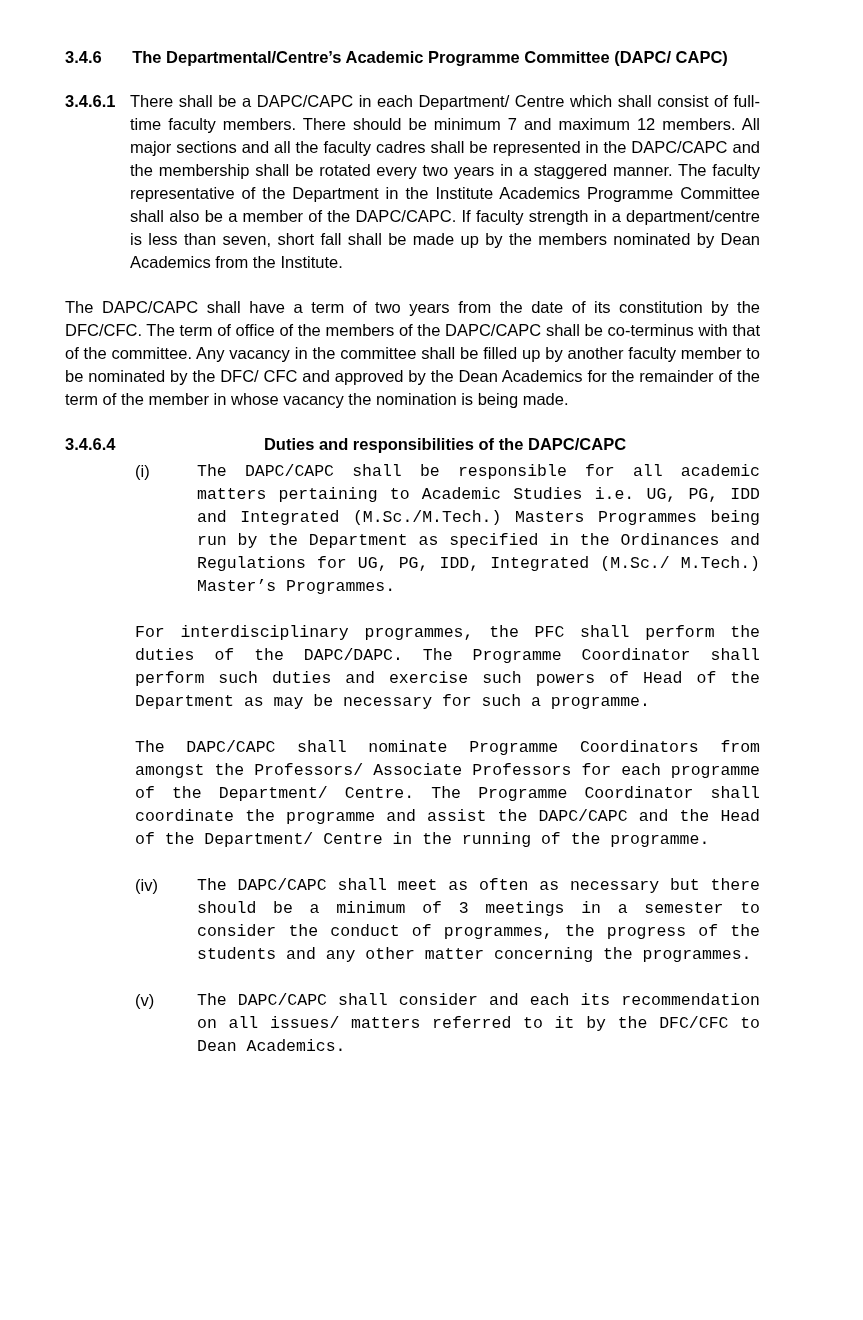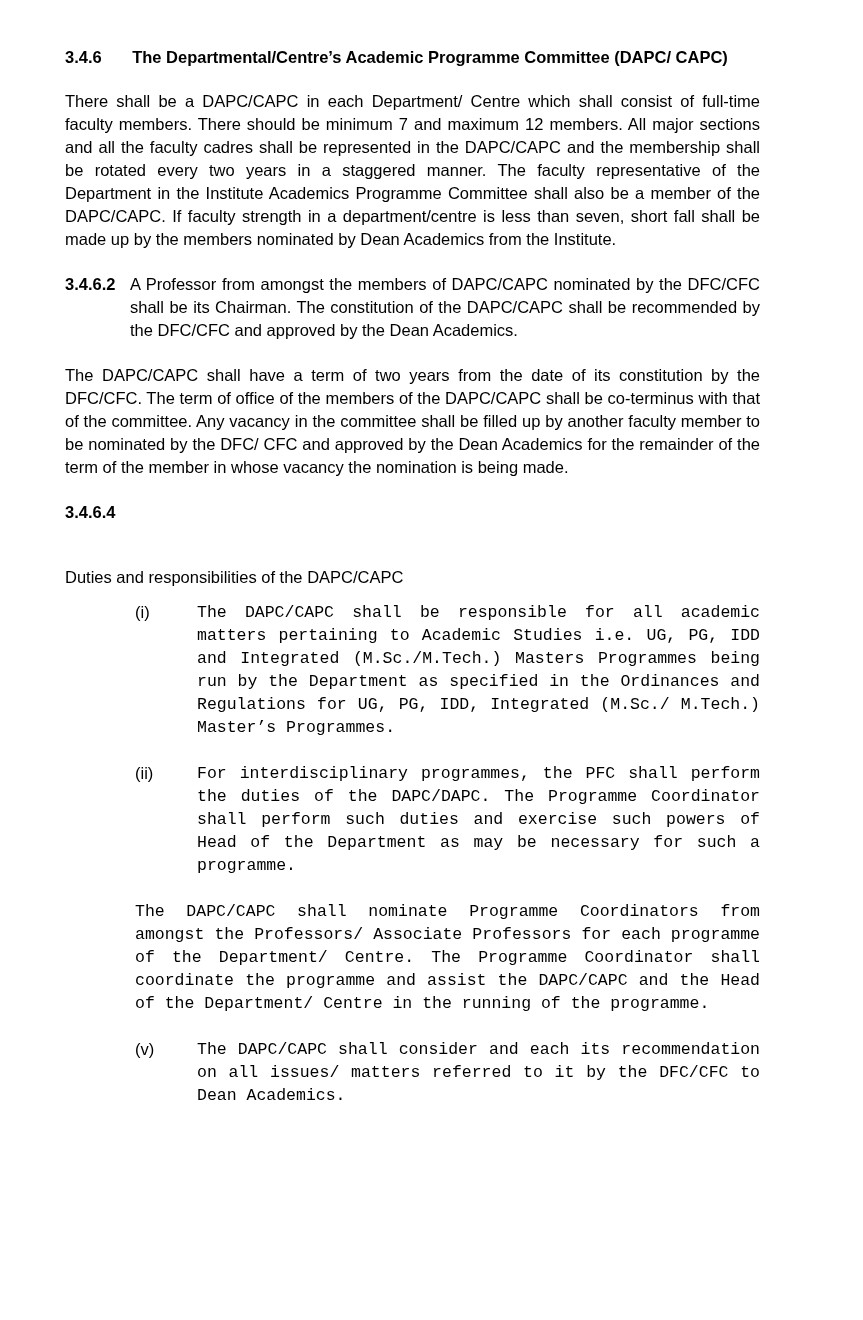--- a/index.html
+++ b/index.html
@@ -34,26 +34,25 @@
   }
   .sec.heading {
     margin-bottom: 21px;
   }
   .sec.heading .body {
     font-weight: bold;
     text-align: center;
     max-width: 600px;
   }
   .sec.subheading {
-    margin-bottom: 12px;
-    flex-direction: column;
+    margin-bottom: 4px;
   }
   .sec.subheading .body {
-    font-weight: normal;
-    text-align: left;
+    font-weight: bold;
+    text-align: center;
   }
   .item {
     display: flex;
     margin: 0 0 23px 70px;
   }
   .item .lbl {
     flex: 0 0 62px;
   }
   .item .body {
     flex: 1;
@@ -65,51 +64,51 @@
 <body>
 
 <div class="page">
 
   <div class="sec heading">
     <div class="num">3.4.6</div>
     <div class="body">The Departmental/Centre’s Academic Programme Committee (DAPC/ CAPC)</div>
   </div>
 
   <div class="sec">
+    <div class="num">3.4.6.1</div>
     <div class="body">There shall be a DAPC/CAPC in each Department/ Centre which shall consist of full-time faculty members. There should be minimum 7 and maximum 12 members. All major sections and all the faculty cadres shall be represented in the DAPC/CAPC and the membership shall be rotated every two years in a staggered manner. The faculty representative of the Department in the Institute Academics Programme Committee shall also be a member of the DAPC/CAPC. If faculty strength in a department/centre is less than seven, short fall shall be made up by the members nominated by Dean Academics from the Institute.</div>
   </div>
 
-  <div class="sec">
-    <div class="num">3.4.6.2</div>
-    <div class="body">A Professor from amongst the members of DAPC/CAPC nominated by the DFC/CFC shall be its Chairman. The constitution of the DAPC/CAPC shall be recommended by the DFC/CFC and approved by the Dean Academics.</div>
-  </div>
 
   <div class="sec">
     <div class="body">The DAPC/CAPC shall have a term of two years from the date of its constitution by the DFC/CFC. The term of office of the members of the DAPC/CAPC shall be co-terminus with that of the committee. Any vacancy in the committee shall be filled up by another faculty member to be nominated by the DFC/ CFC and approved by the Dean Academics for the remainder of the term of the member in whose vacancy the nomination is being made.</div>
   </div>
 
   <div class="sec subheading">
     <div class="num">3.4.6.4</div>
     <div class="body">Duties and responsibilities of the DAPC/CAPC</div>
   </div>
 
   <div class="item">
     <div class="lbl">(i)</div>
     <div class="body">The DAPC/CAPC shall be responsible for all academic matters pertaining to Academic Studies i.e. UG, PG, IDD and Integrated (M.Sc./M.Tech.) Masters Programmes being run by the Department as specified in the Ordinances and Regulations for UG, PG, IDD, Integrated (M.Sc./ M.Tech.) Master’s Programmes.</div>
   </div>
 
   <div class="item">
-    <div class="lbl">(ii)</div>
     <div class="body">For interdisciplinary programmes, the PFC shall perform the duties of the DAPC/DAPC. The Programme Coordinator shall perform such duties and exercise such powers of Head of the Department as may be necessary for such a programme.</div>
   </div>
 
   <div class="item">
     <div class="body">The DAPC/CAPC shall nominate Programme Coordinators from amongst the Professors/ Associate Professors for each programme of the Department/ Centre. The Programme Coordinator shall coordinate the programme and assist the DAPC/CAPC and the Head of the Department/ Centre in the running of the programme.</div>
   </div>
 
+  <div class="item">
+    <div class="lbl">(iv)</div>
+    <div class="body">The DAPC/CAPC shall meet as often as necessary but there should be a minimum of 3 meetings in a semester to consider the conduct of programmes, the progress of the students and any other matter concerning the programmes.</div>
+  </div>
 
   <div class="item">
     <div class="lbl">(v)</div>
     <div class="body">The DAPC/CAPC shall consider and each its recommendation on all issues/ matters referred to it by the DFC/CFC to Dean Academics.</div>
   </div>
 
 
 </div>
 
 </body></html>

